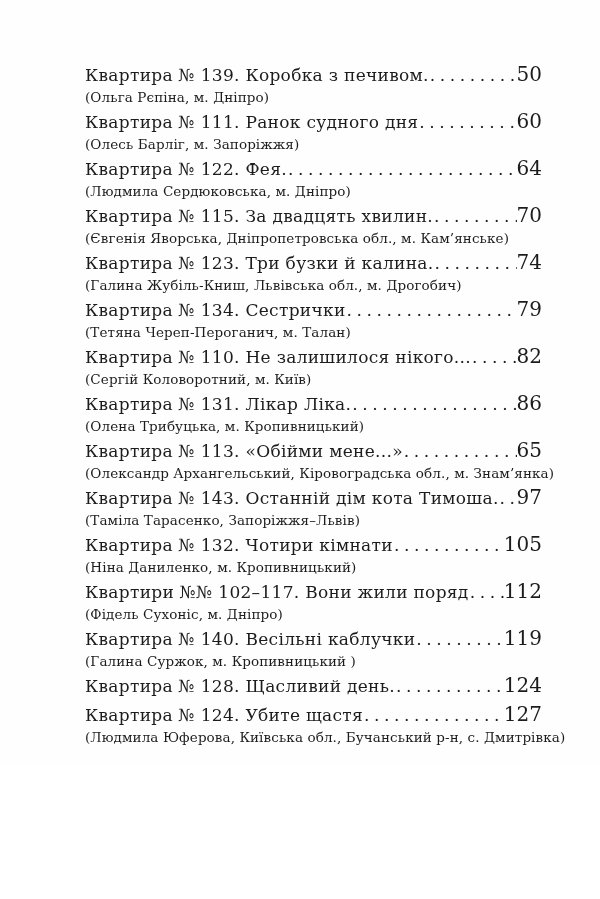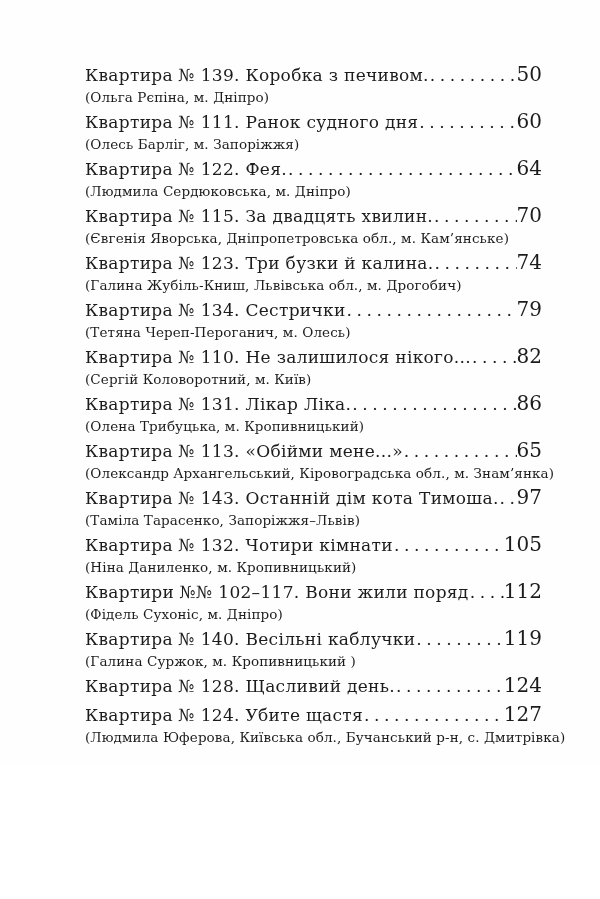--- a/index.html
+++ b/index.html
@@ -114,21 +114,21 @@
       </div>
       <div class="author">(Галина Жубіль-Книш, Львівська обл., м. Дрогобич)</div>
     </div>
 
     <div class="entry">
       <div class="entry-line">
         <span class="title">Квартира № 134. Сестрички</span>
         <span class="leader"></span>
         <span class="pnum">79</span>
       </div>
-      <div class="author">(Тетяна Череп-Пероганич, м. Олесь)</div>
+      <div class="author">(Тетяна Череп-Пероганич, м. Талан)</div>
     </div>
 
     <div class="entry">
       <div class="entry-line">
         <span class="title">Квартира № 110. Не залишилося нікого...</span>
         <span class="leader"></span>
         <span class="pnum">82</span>
       </div>
       <div class="author">(Сергій Коловоротний, м. Київ)</div>
     </div>

